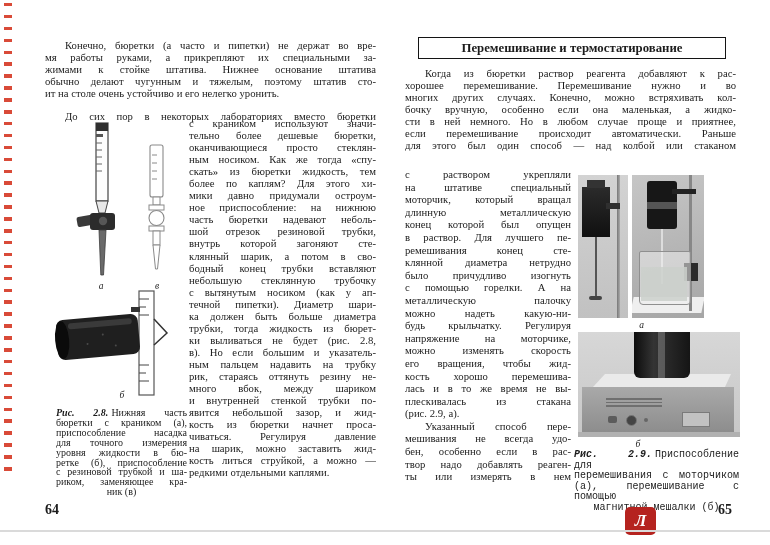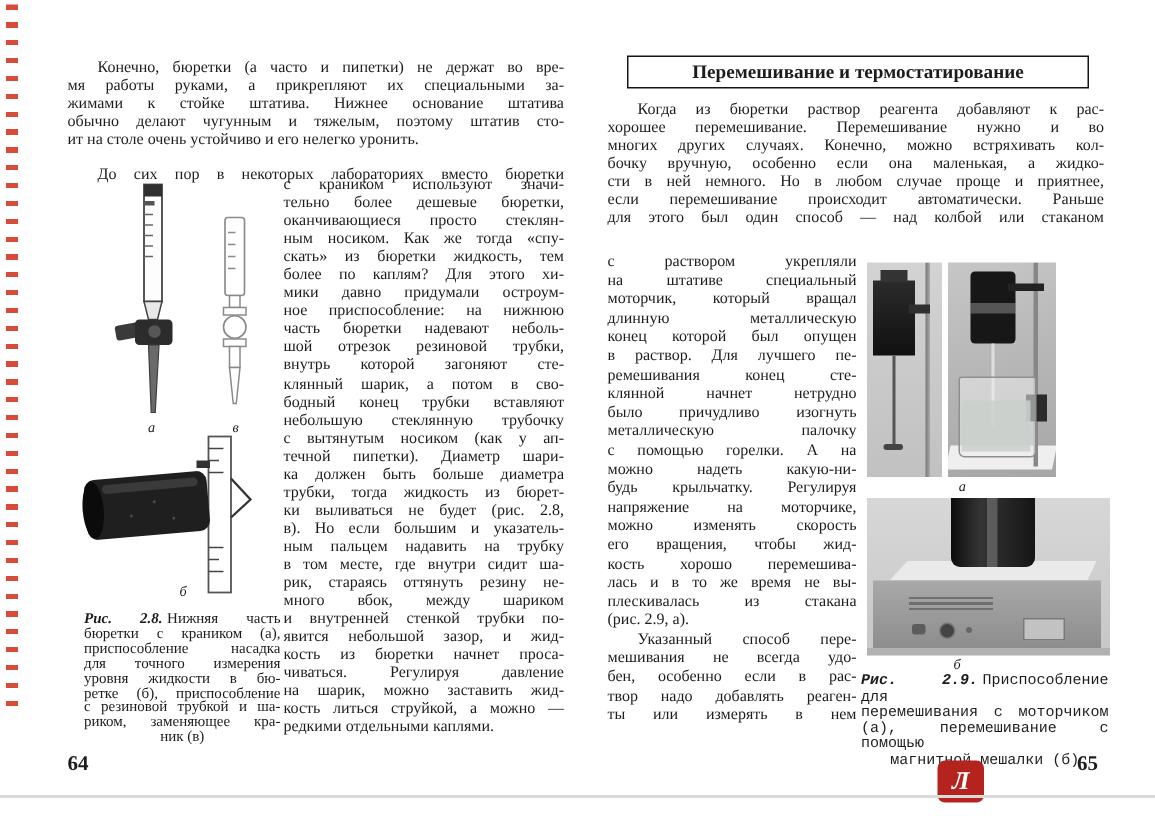--- a/index.html
+++ b/index.html
@@ -119,21 +119,20 @@
       <div class="ln ln-j">клянный шарик, а потом в сво-</div>
       <div class="ln ln-j">бодный конец трубки вставляют</div>
       <div class="ln ln-j">небольшую стеклянную трубочку</div>
       <div class="ln ln-j">с вытянутым носиком (как у ап-</div>
       <div class="ln ln-j">течной пипетки). Диаметр шари-</div>
       <div class="ln ln-j">ка должен быть больше диаметра</div>
       <div class="ln ln-j">трубки, тогда жидкость из бюрет-</div>
       <div class="ln ln-j">ки выливаться не будет (рис. 2.8,</div>
       <div class="ln ln-j">в). Но если большим и указатель-</div>
       <div class="ln ln-j">ным пальцем надавить на трубку</div>
-      <div class="ln ln-j">в том месте, где внутри сидит ша-</div>
       <div class="ln ln-j">рик, стараясь оттянуть резину не-</div>
       <div class="ln ln-j">много вбок, между шариком</div>
       <div class="ln ln-j">и внутренней стенкой трубки по-</div>
       <div class="ln ln-j">явится небольшой зазор, и жид-</div>
       <div class="ln ln-j">кость из бюретки начнет проса-</div>
       <div class="ln ln-j">чиваться. Регулируя давление</div>
       <div class="ln ln-j">на шарик, можно заставить жид-</div>
       <div class="ln ln-j">кость литься струйкой, а можно —</div>
       <div class="ln ln-left">редкими отдельными каплями.</div>
     </div>
@@ -227,24 +226,24 @@
 
   <div id="rp-column" class="bodytext rpcol">
     <div>
         <div class="ln ln-j">с раствором укрепляли</div>
         <div class="ln ln-j">на штативе специальный</div>
         <div class="ln ln-j">моторчик, который вращал</div>
         <div class="ln ln-j">длинную металлическую</div>
         <div class="ln ln-j">конец которой был опущен</div>
         <div class="ln ln-j">в раствор. Для лучшего пе-</div>
         <div class="ln ln-j">ремешивания конец сте-</div>
-        <div class="ln ln-j">клянной начнет нетрудно</div>
+        <div class="ln ln-j">клянной диаметра нетрудно</div>
         <div class="ln ln-j">было причудливо изогнуть</div>
+        <div class="ln ln-j">с помощью горелки. А на</div>
         <div class="ln ln-j">металлическую палочку</div>
-        <div class="ln ln-j">с помощью горелки. А на</div>
         <div class="ln ln-j">можно надеть какую-ни-</div>
         <div class="ln ln-j">будь крыльчатку. Регулируя</div>
         <div class="ln ln-j">напряжение на моторчике,</div>
         <div class="ln ln-j">можно изменять скорость</div>
         <div class="ln ln-j">его вращения, чтобы жид-</div>
         <div class="ln ln-j">кость хорошо перемешива-</div>
         <div class="ln ln-j">лась и в то же время не вы-</div>
         <div class="ln ln-j">плескивалась из стакана</div>
         <div class="ln ln-left">(рис. 2.9, а).</div>
       </div>

